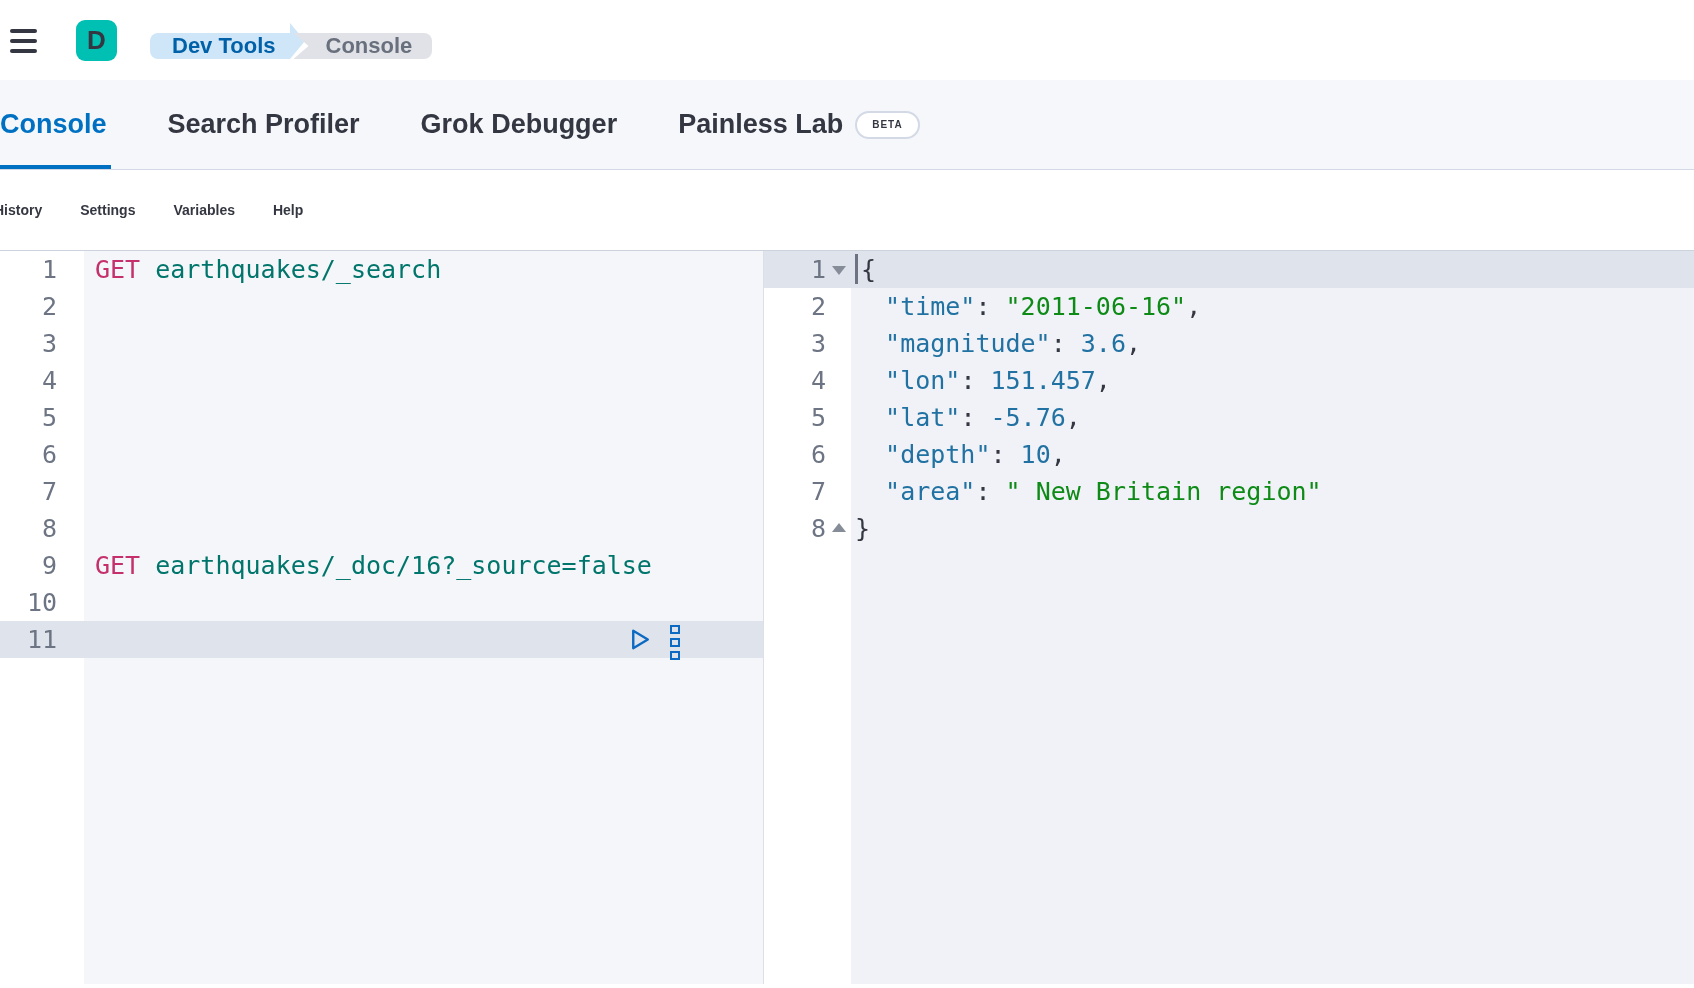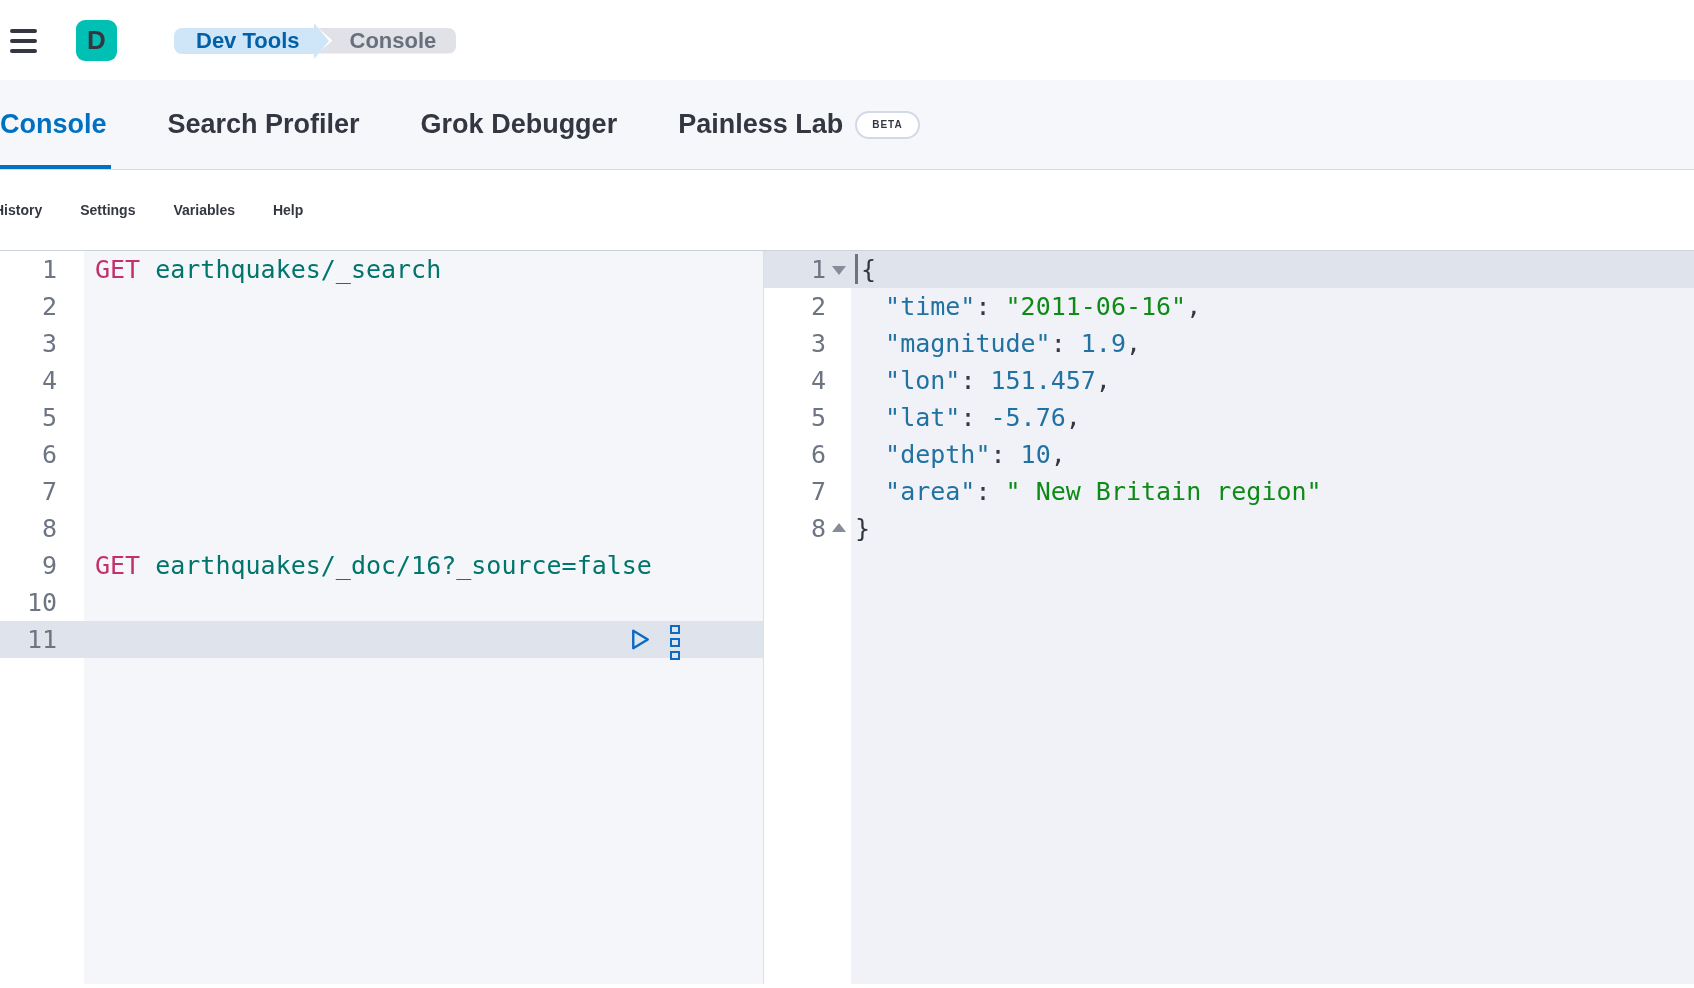--- a/index.html
+++ b/index.html
@@ -15,21 +15,21 @@
   }
   
   .header{position:relative;height:80px;background:#fff;}
   .hamburger{position:absolute;left:10px;top:29px;width:27px;display:flex;flex-direction:column;gap:6px;cursor:pointer;}
   .hamburger i{height:4px;background:#343741;border-radius:2px;}
   .avatar{
     position:absolute;left:76px;top:20px;width:41px;height:41px;border-radius:9px;
     background:var(--avatar);display:flex;align-items:center;justify-content:center;
     font-size:26px;font-weight:bold;color:#343741;cursor:pointer;
   }
-  .breadcrumbs{position:absolute;left:150px;top:22px;height:37px;display:flex;align-items:center;margin-left:24px;}
+  .breadcrumbs{position:absolute;left:150px;top:22px;height:37px;display:flex;align-items:flex-end;}
   .crumb{display:flex;align-items:center;font-size:22px;font-weight:600;}
   .crumb-first{background:#cfe6f8;color:#0061a8;padding:0 14px 0 22px;border-radius:8px 0 0 8px;cursor:pointer;}
   .crumb-arrow{width:0;height:0;border-top:18.5px solid transparent;border-bottom:18.5px solid transparent;border-left:15px solid #cfe6f8;}
   .crumb2wrap{margin-left:-11px;border-radius:0 8px 8px 0;overflow:hidden;cursor:pointer;}
   .crumb-last{
     height:100%;background:#e1e2e7;color:#69707d;padding:0 20px 0 32px;
     clip-path:polygon(0 0,100% 0,100% 100%,0 100%,15px 50%);
   }
   
   .tabstrip{position:relative;height:90px;background:#f5f7fb;border-bottom:1px solid var(--border);display:flex;align-items:center;gap:61px;}
@@ -176,21 +176,21 @@
       <div class="row active">
         <span class="gut">1<i class="fold down"></i></span>
         <span class="code"><i class="ocaret"></i><span class="tok-punct">{</span></span>
       </div>
       <div class="row">
         <span class="gut">2</span>
         <span class="code"><span class="tok-punct">  </span><span class="tok-key">"time"</span><span class="tok-punct">: </span><span class="tok-str">"2011-06-16"</span><span class="tok-punct">,</span></span>
       </div>
       <div class="row">
         <span class="gut">3</span>
-        <span class="code"><span class="tok-punct">  </span><span class="tok-key">"magnitude"</span><span class="tok-punct">: </span><span class="tok-num">1.9</span><span class="tok-punct">,</span></span>
+        <span class="code"><span class="tok-punct">  </span><span class="tok-key">"magnitude"</span><span class="tok-punct">: </span><span class="tok-num">3.6</span><span class="tok-punct">,</span></span>
       </div>
       <div class="row">
         <span class="gut">4</span>
         <span class="code"><span class="tok-punct">  </span><span class="tok-key">"lon"</span><span class="tok-punct">: </span><span class="tok-num">151.457</span><span class="tok-punct">,</span></span>
       </div>
       <div class="row">
         <span class="gut">5</span>
         <span class="code"><span class="tok-punct">  </span><span class="tok-key">"lat"</span><span class="tok-punct">: </span><span class="tok-num">-5.76</span><span class="tok-punct">,</span></span>
       </div>
       <div class="row">

